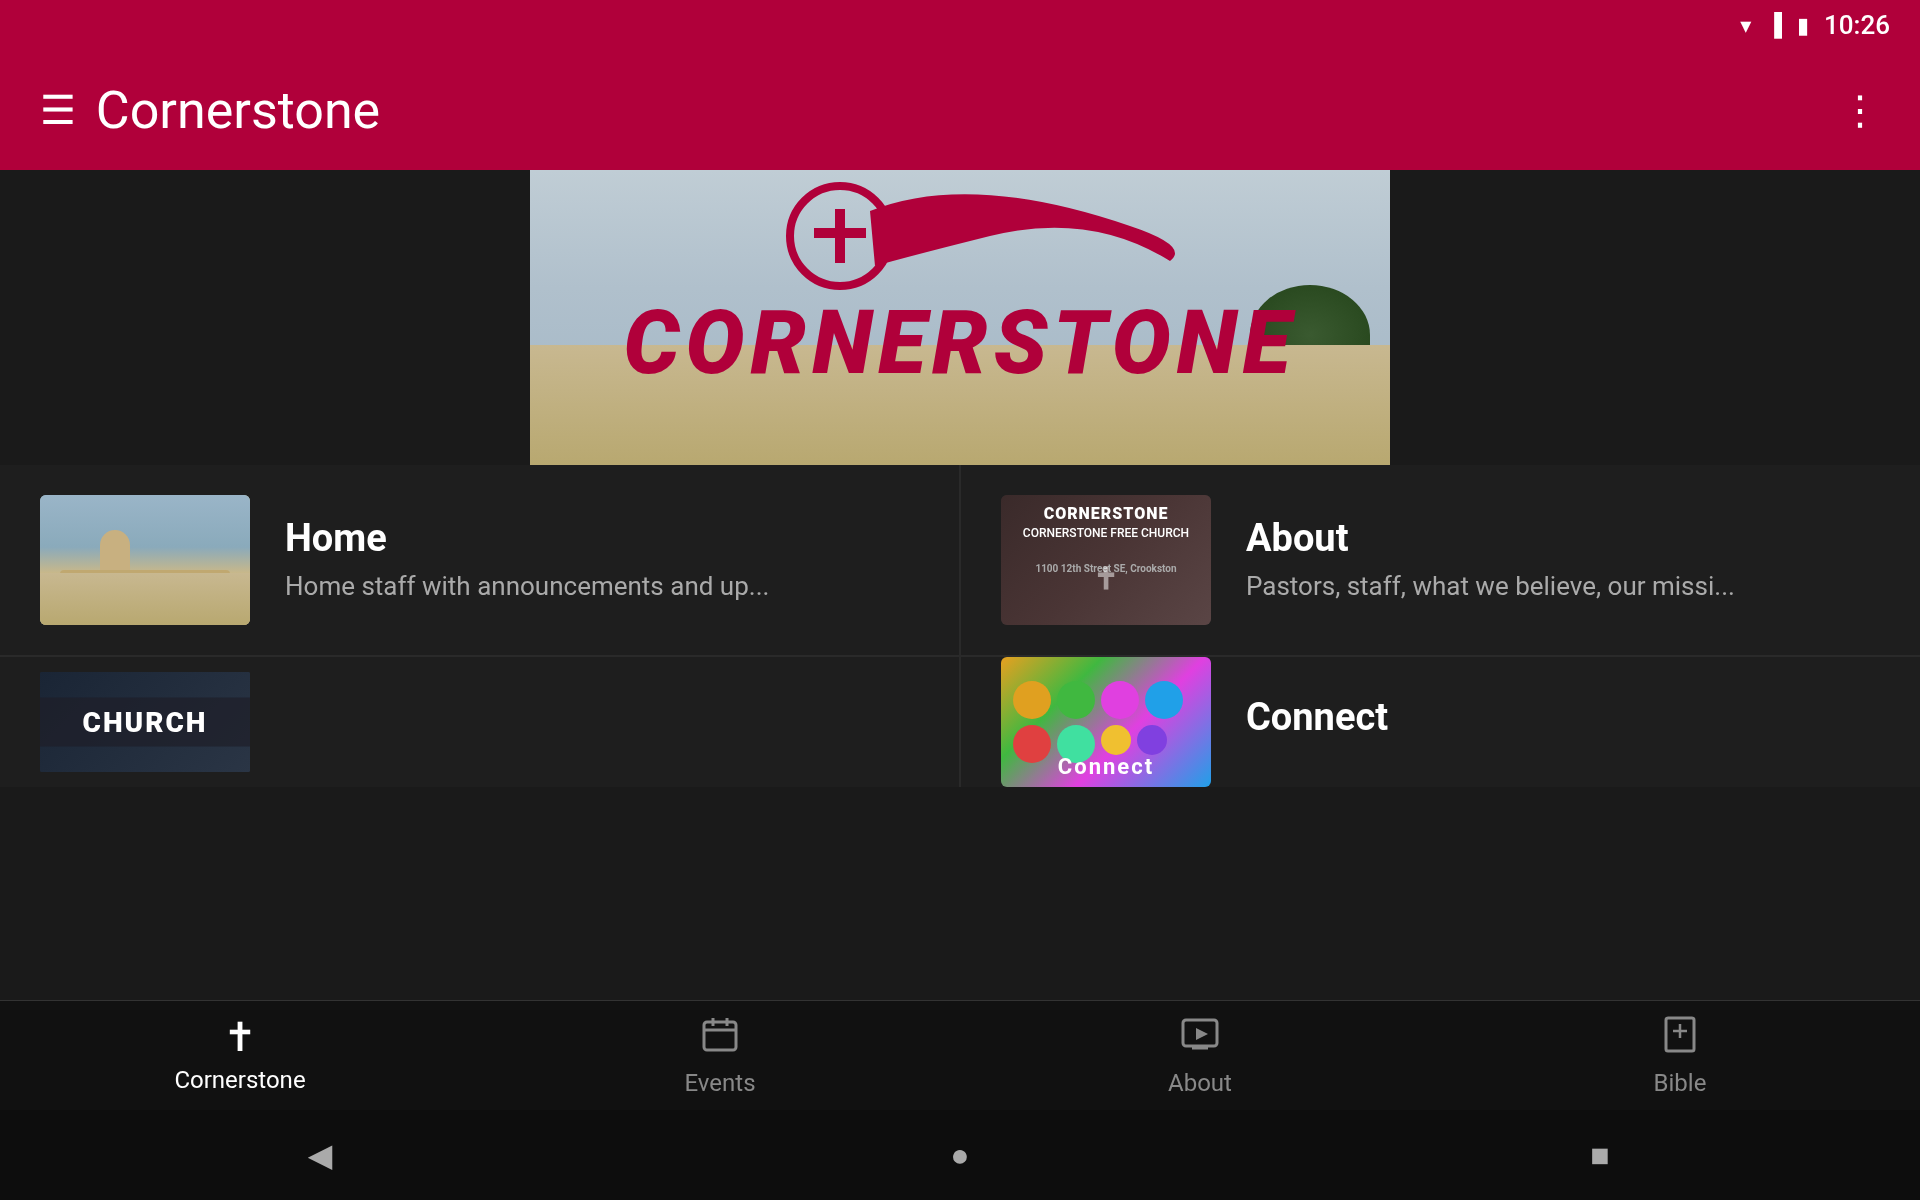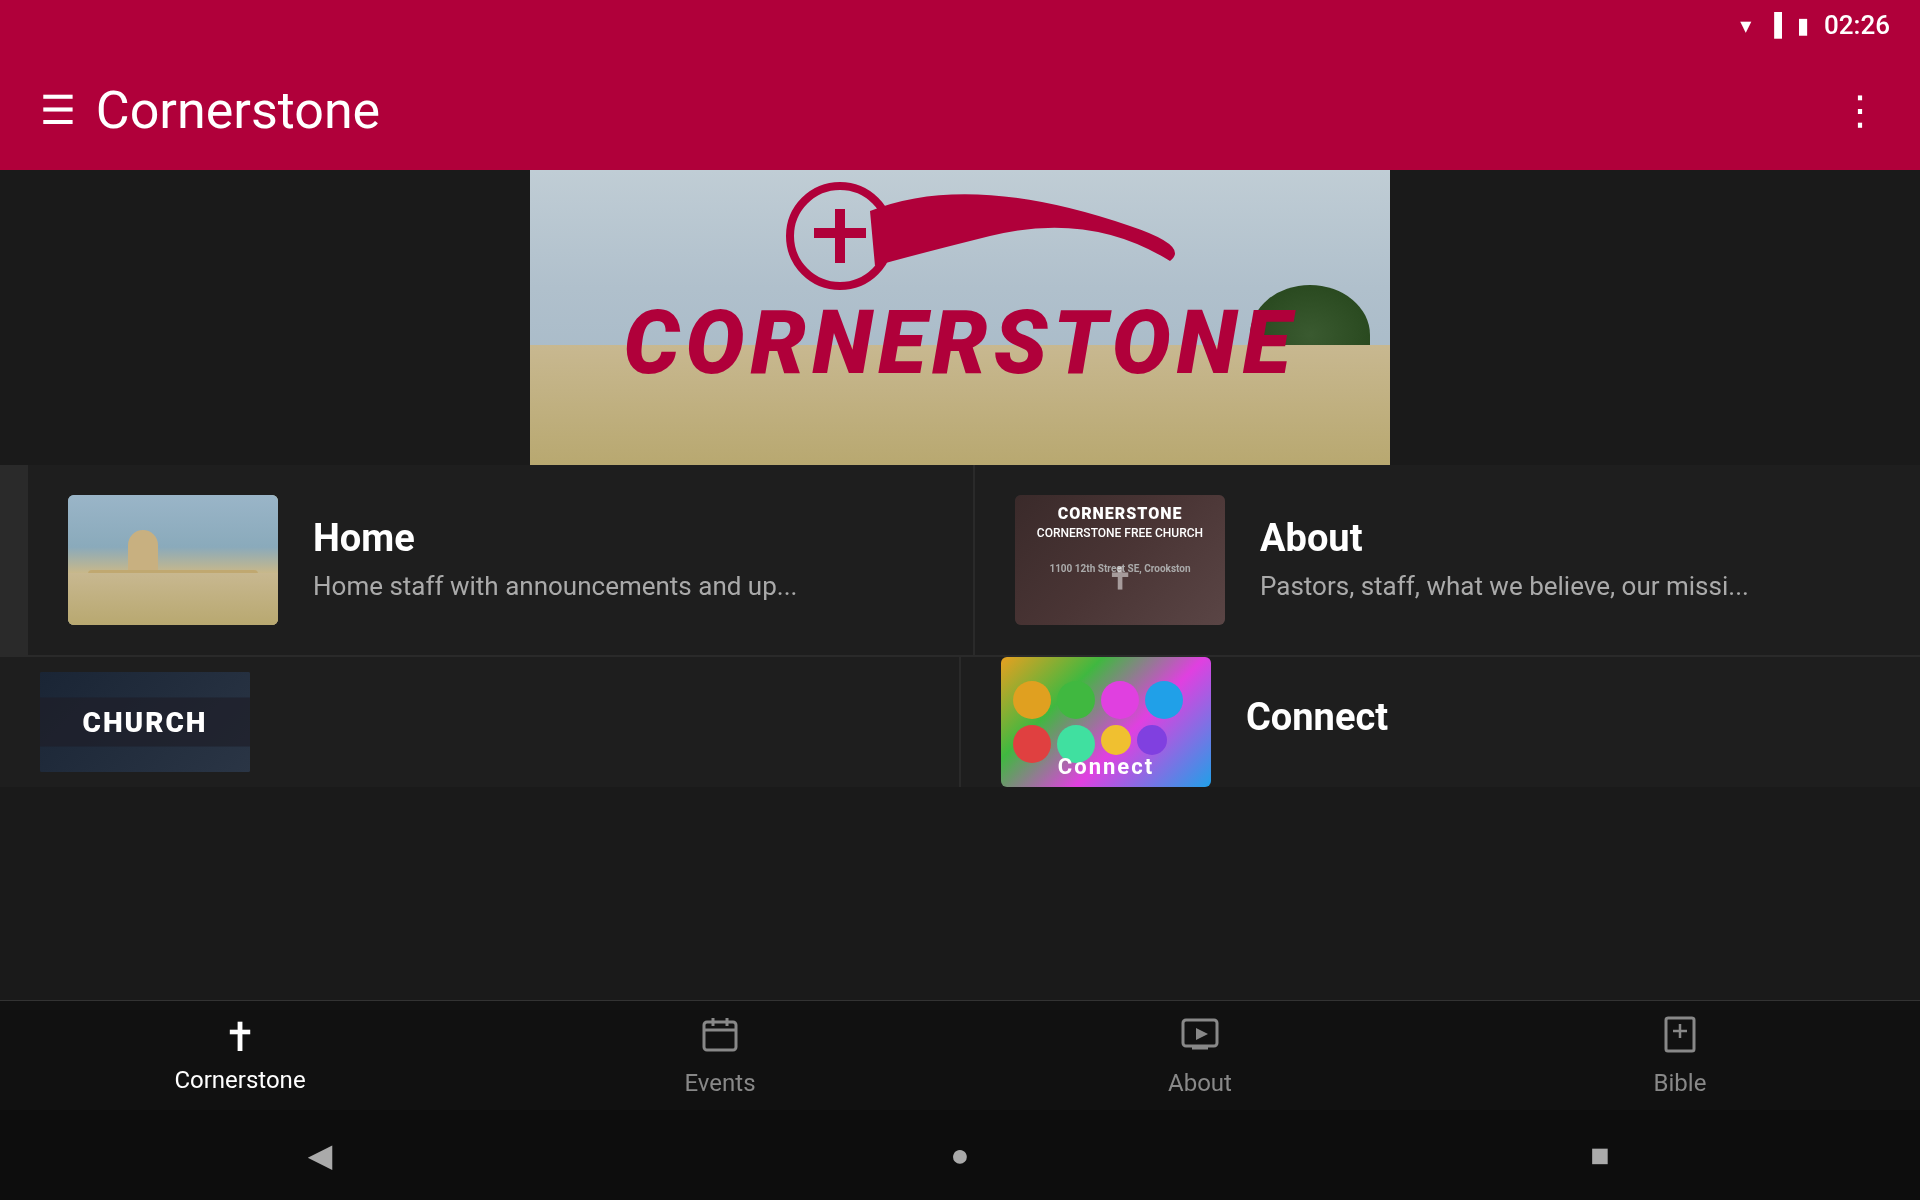--- a/index.html
+++ b/index.html
@@ -70,21 +70,20 @@
       display: flex;
       align-items: center;
     }
 
     
     #content-grid {
       display: grid;
       grid-template-columns: 1fr 1fr;
       gap: 2px;
       background: #2a2a2a;
-      padding-left: 28px;
     }
 
     .grid-cell {
       background: #1e1e1e;
       display: flex;
       align-items: center;
       padding: 30px 40px;
       min-height: 155px;
       cursor: pointer;
       border-bottom: 2px solid #2a2a2a;
@@ -338,21 +337,21 @@
       margin-top: -60px;
     }
   </style>
 </head>
 <body>
 
 <div id="status-bar">
   <span class="status-icon">▾</span>
   <span class="status-icon">▐</span>
   <span class="status-icon">▮</span>
-  <span class="status-time">02:26</span>
+  <span class="status-time">10:26</span>
 </div>
 
 <div id="app-bar">
   <div class="app-bar-left">
     <span class="hamburger-icon">☰</span>
     <span class="app-bar-title">Cornerstone</span>
   </div>
   <span class="more-icon">⋮</span>
 </div>
 

